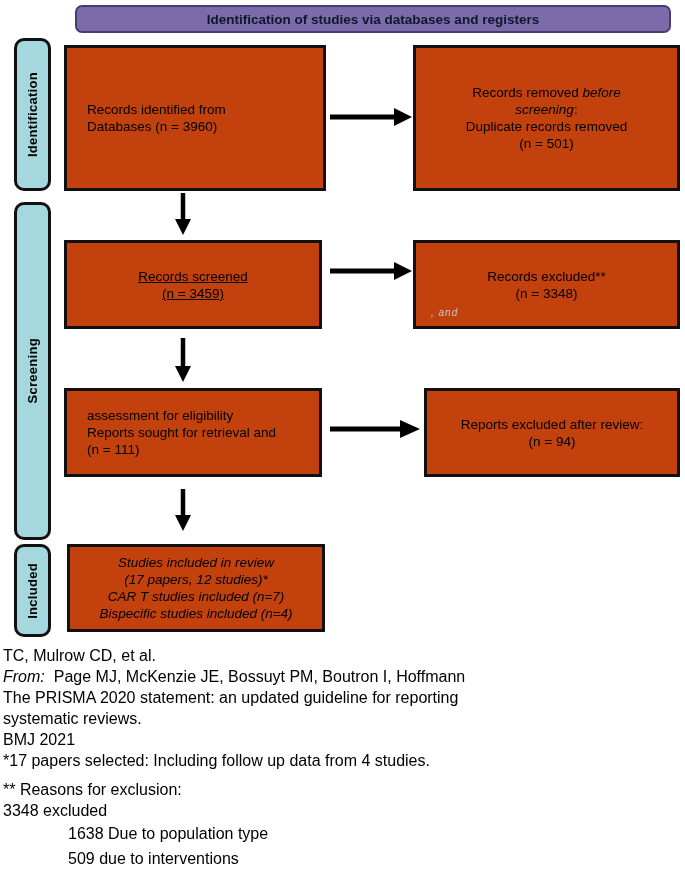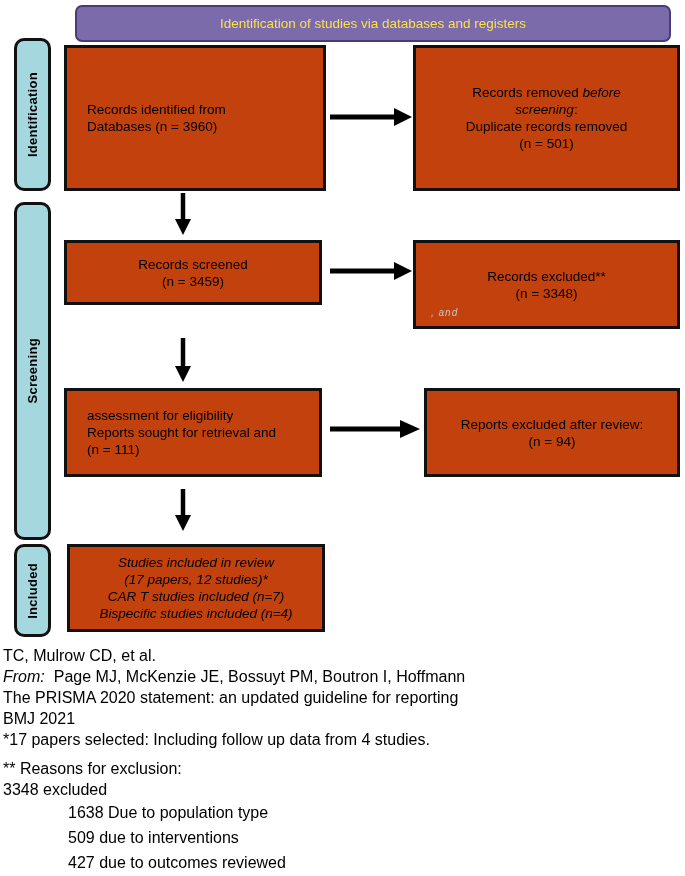--- a/index.html
+++ b/index.html
@@ -1,23 +1,23 @@
 <!DOCTYPE html>
 <html style="--header-bg: #7b6bab; --header-border: #4a3b76; --sidebar-bg: #a5d8de; --box-border: #111111; --arrow-color: #000000; --artifact-color: #c8c8c8;"><head>
 <meta charset="utf-8">
 <style>
   html,body{margin:0;padding:0;background:#fff;}
   .canvas{position:relative;width:685px;height:876px;background:#fff;overflow:hidden;
           font-family:"Liberation Sans",sans-serif;color:#000;}
 
   
-  .banner{position:absolute;left:75px;top:5px;width:596px;height:37px;box-sizing:border-box;
+  .banner{position:absolute;left:75px;top:5px;width:596px;height:28px;box-sizing:border-box;
           background:var(--header-bg,#7b6bab);border:2px solid var(--header-border,#4a3b76);
           border-radius:7px;display:flex;align-items:center;justify-content:center;
-          color:#fde047;font-weight:normal;font-size:13.5px;}
+          color:#0f172a;font-weight:bold;font-size:13.5px;}
 
   
   .stage{position:absolute;left:14px;width:37px;box-sizing:border-box;
          background:var(--sidebar-bg,#a5d8de);border:3px solid var(--box-border,#111);
          border-radius:10px;display:flex;align-items:center;justify-content:center;}
   .stage .vtext{writing-mode:vertical-rl;transform:rotate(180deg);
                 font-weight:bold;font-size:13px;letter-spacing:.3px;}
   .stage-identification{top:38px;height:153px;}
   .stage-screening{top:202px;height:338px;}
   .stage-included{top:544px;height:93px;}
@@ -25,21 +25,21 @@
   
   .fbox{position:absolute;background:#c2410c;border:3px solid var(--box-border,#111);
         box-sizing:border-box;display:flex;flex-direction:column;justify-content:center;
         font-size:13.5px;line-height:17px;}
   .fbox.center{text-align:center;align-items:center;}
   .fbox.leftal{text-align:left;padding-left:20px;padding-right:8px;}
   .ital{font-style:italic;}
 
   .b-identified{left:64px;top:45px;width:262px;height:146px;}
   .b-removed{left:413px;top:45px;width:267px;height:146px;}
-  .b-screened{left:64px;top:240px;width:258px;height:65px;}
+  .b-screened{left:64px;top:240px;width:258px;height:89px;text-decoration:underline;}
   .b-excluded{left:413px;top:240px;width:267px;height:89px;}
   .b-sought{left:64px;top:388px;width:258px;height:89px;}
   .b-reports-excluded{left:424px;top:388px;width:256px;height:89px;}
   .b-included{left:67px;top:544px;width:258px;height:88px;font-style:italic;}
 
   .artifact{position:absolute;left:15px;bottom:5px;color:var(--artifact-color,#c8c8c8);
             font-size:10px;font-style:italic;letter-spacing:1px;}
 
   
   .arrow{position:absolute;}
@@ -142,20 +142,21 @@
     <svg width="92" height="22" viewBox="0 0 92 22">
         <line x1="0" y1="11" x2="70" y2="11" stroke="#000" stroke-width="5"></line>
         <polygon points="70,2 70,20 90,11" fill="#000"></polygon>
       </svg>
   </div>
 
   <div class="footer">
     <div>TC, Mulrow CD, et al.</div>
     <div><span class="ital">From:</span><span class="rest">Page MJ, McKenzie JE, Bossuyt PM, Boutron I, Hoffmann</span></div>
     <div>The PRISMA 2020 statement: an updated guideline for reporting</div>
+    <div>systematic reviews.</div>
     <div>BMJ 2021</div>
     <div>*17 papers selected: Including follow up data from 4 studies.</div>
     <div class="gap">** Reasons for exclusion:</div>
     <div>3348 excluded</div>
     <div class="indent">1638 Due to population type</div>
     <div class="indent">509 due to interventions</div>
     <div class="indent">427 due to outcomes reviewed</div>
   </div>
 
 </div>

